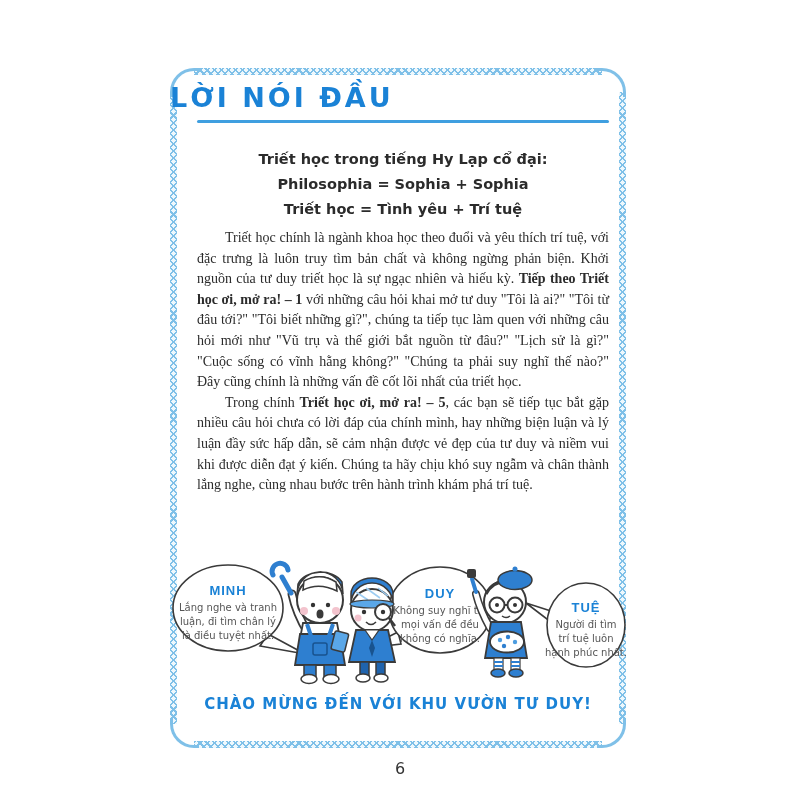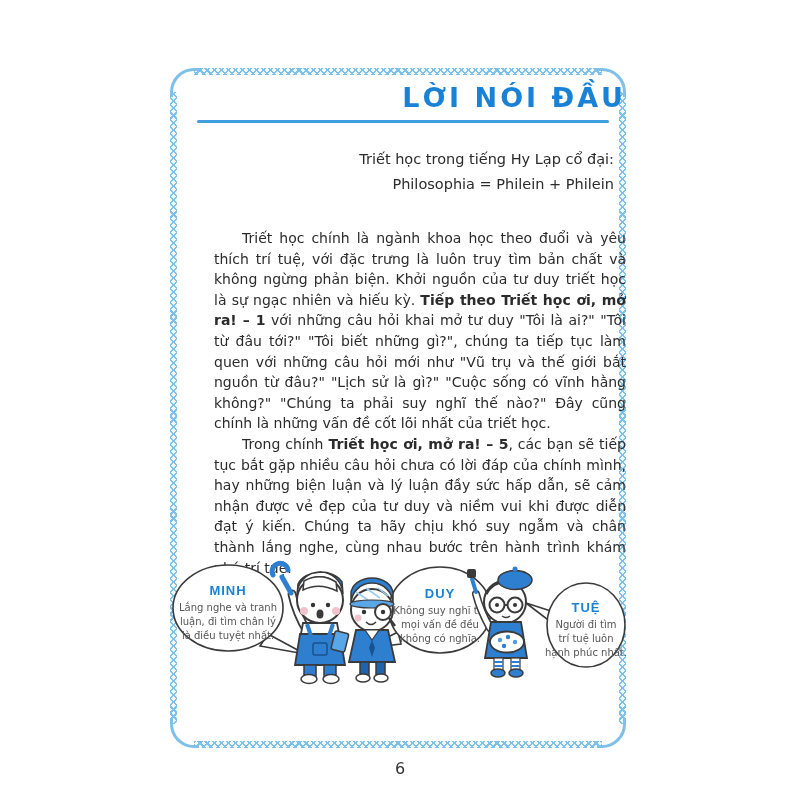--- a/index.html
+++ b/index.html
@@ -24,36 +24,36 @@
   .strip.right{top:24px;bottom:24px;right:0;width:7px;}
   .corner{position:absolute;width:26px;height:26px;border:3px solid #7fc0e8;}
   .corner.tl{left:0;top:0;border-right:none;border-bottom:none;border-top-left-radius:24px;}
   .corner.tr{right:0;top:0;border-left:none;border-bottom:none;border-top-right-radius:24px;}
   .corner.bl{left:0;bottom:0;border-right:none;border-top:none;border-bottom-left-radius:24px;}
   .corner.br{right:0;bottom:0;border-left:none;border-top:none;border-bottom-right-radius:24px;}
 
   
   .title{
     position:absolute;left:170px;top:82px;width:456px;
-    text-align:right;font-size:27px;font-weight:bold;letter-spacing:3px;
+    text-align:left;font-size:27px;font-weight:bold;letter-spacing:3px;
     color:#1a82d6;
   }
   .title-underline{
     position:absolute;left:197px;top:120px;width:412px;height:3px;
     background:#3f9fe0;border-radius:2px;
   }
 
   
   .intro{
     position:absolute;left:192px;top:147px;width:422px;
-    text-align:right;font-size:14.5px;line-height:25px;color:#2b2b2b;
-  }
-
-  
-  .body-text{position:absolute;left:214px;top:228px;width:412px;}
+    text-align:center;font-size:14.5px;line-height:25px;color:#2b2b2b;font-weight:bold;
+  }
+
+  
+  .body-text{position:absolute;left:197px;top:228px;width:412px;font-family:Liberation Serif, serif;}
   .body-text p{
     margin:0;text-align:justify;text-indent:28px;
     font-size:14px;line-height:20.6px;color:#2b2b2b;
   }
   .body-text .b{font-weight:bold;}
 
   
   .scene{position:absolute;left:170px;top:548px;width:460px;height:152px;}
   .bubble{fill:#ffffff;stroke:#3a3a3a;stroke-width:1.6px;}
   .bubble-name{font:bold 13px "Liberation Sans",sans-serif;fill:#1a82d6;letter-spacing:1px;}
@@ -84,21 +84,22 @@
     <div class="corner tr"></div>
     <div class="corner bl"></div>
     <div class="corner br"></div>
   </div>
 
   <div class="title">LỜI NÓI ĐẦU</div>
   <div class="title-underline"></div>
 
   <div class="intro">
     <div>Triết học trong tiếng Hy Lạp cổ đại:</div>
-    <div>Philosophia = Philein + Philein</div>
+    <div>Philosophia = Sophia + Sophia</div>
+    <div>Triết học = Tình yêu + Trí tuệ</div>
   </div>
 
   <div class="body-text">
     <p><span>Triết học chính là ngành khoa học theo đuổi và yêu thích trí tuệ, với đặc trưng là luôn truy tìm bản chất và không ngừng phản biện. Khởi nguồn của tư duy triết học là sự ngạc nhiên và hiếu kỳ. </span><span class="b">Tiếp theo Triết học ơi, mở ra! – 1</span><span> với những câu hỏi khai mở tư duy "Tôi là ai?" "Tôi từ đâu tới?" "Tôi biết những gì?", chúng ta tiếp tục làm quen với những câu hỏi mới như "Vũ trụ và thế giới bắt nguồn từ đâu?" "Lịch sử là gì?" "Cuộc sống có vĩnh hằng không?" "Chúng ta phải suy nghĩ thế nào?" Đây cũng chính là những vấn đề cốt lõi nhất của triết học.</span></p>
     <p><span>Trong chính </span><span class="b">Triết học ơi, mở ra! – 5</span><span>, các bạn sẽ tiếp tục bắt gặp nhiều câu hỏi chưa có lời đáp của chính mình, hay những biện luận và lý luận đầy sức hấp dẫn, sẽ cảm nhận được vẻ đẹp của tư duy và niềm vui khi được diễn đạt ý kiến. Chúng ta hãy chịu khó suy ngẫm và chân thành lắng nghe, cùng nhau bước trên hành trình khám phá trí tuệ.</span></p>
   </div>
 
   <svg class="scene" viewBox="0 0 460 152">
 
     <g>
@@ -211,16 +212,17 @@
       </g>
       <g>
         <rect x="341" y="110" width="9" height="13" fill="#fff" stroke="#3a3a3a" stroke-width="1.2"></rect>
         <path d="M341,114 h9 M341,118 h9" stroke="#2e7fd0" stroke-width="2"></path>
       </g>
       <ellipse cx="328" cy="125" rx="7" ry="4" fill="#2e7fd0" stroke="#3a3a3a" stroke-width="1.5"></ellipse>
       <ellipse cx="346" cy="125" rx="7" ry="4" fill="#2e7fd0" stroke="#3a3a3a" stroke-width="1.5"></ellipse>
     </g>
   </svg>
 
+  <div class="footer">CHÀO MỪNG ĐẾN VỚI KHU VƯỜN TƯ DUY!</div>
 
   <div class="page-num">6</div>
 
 </div>
 
 </body></html>

